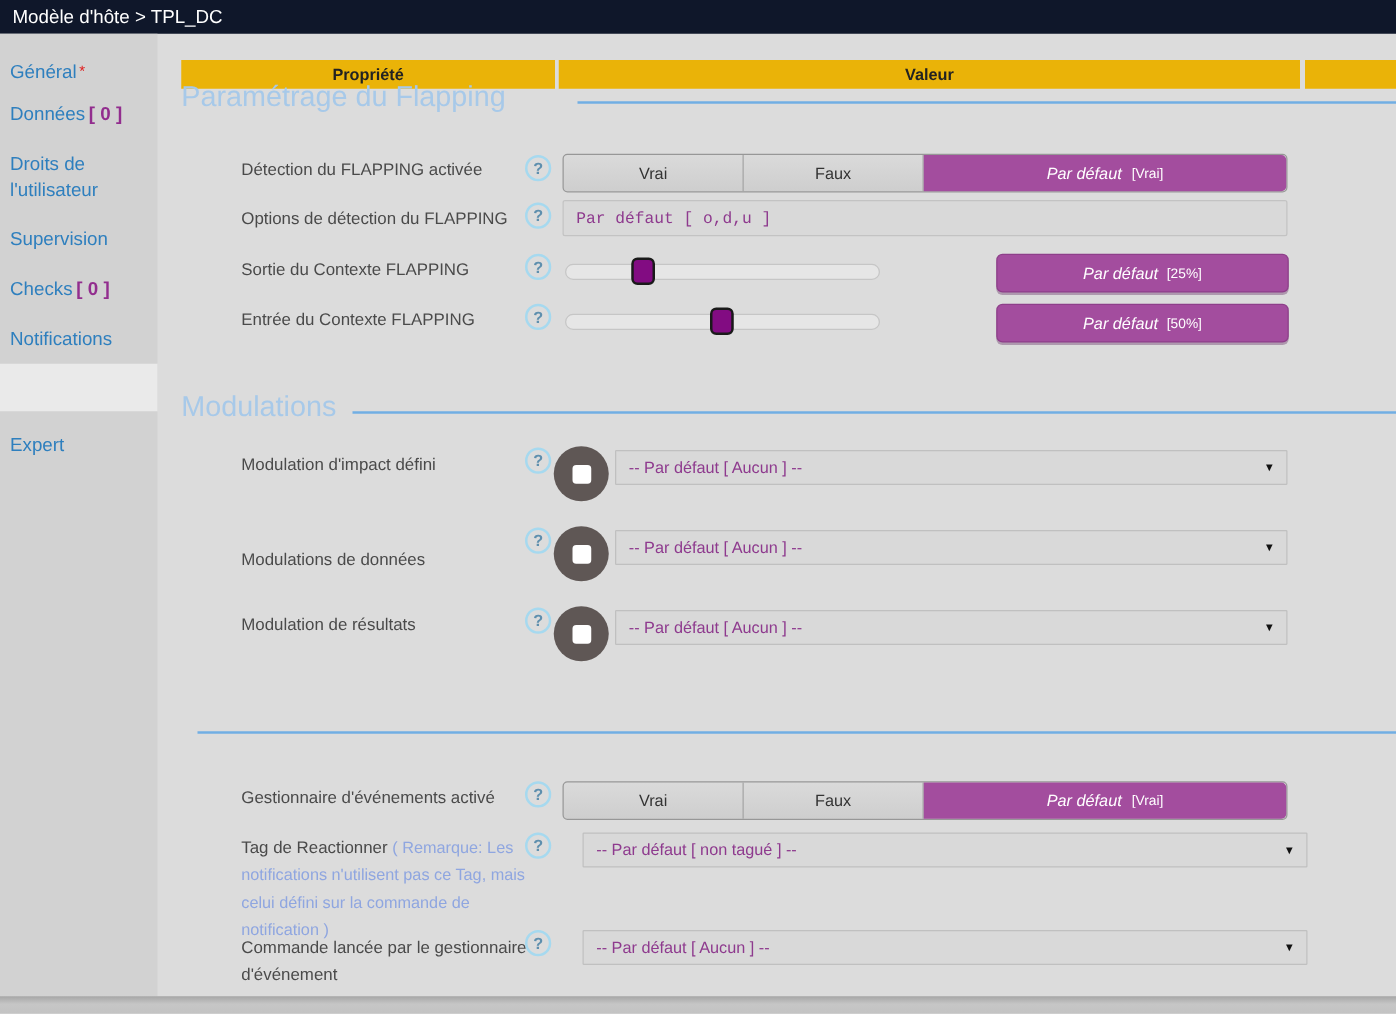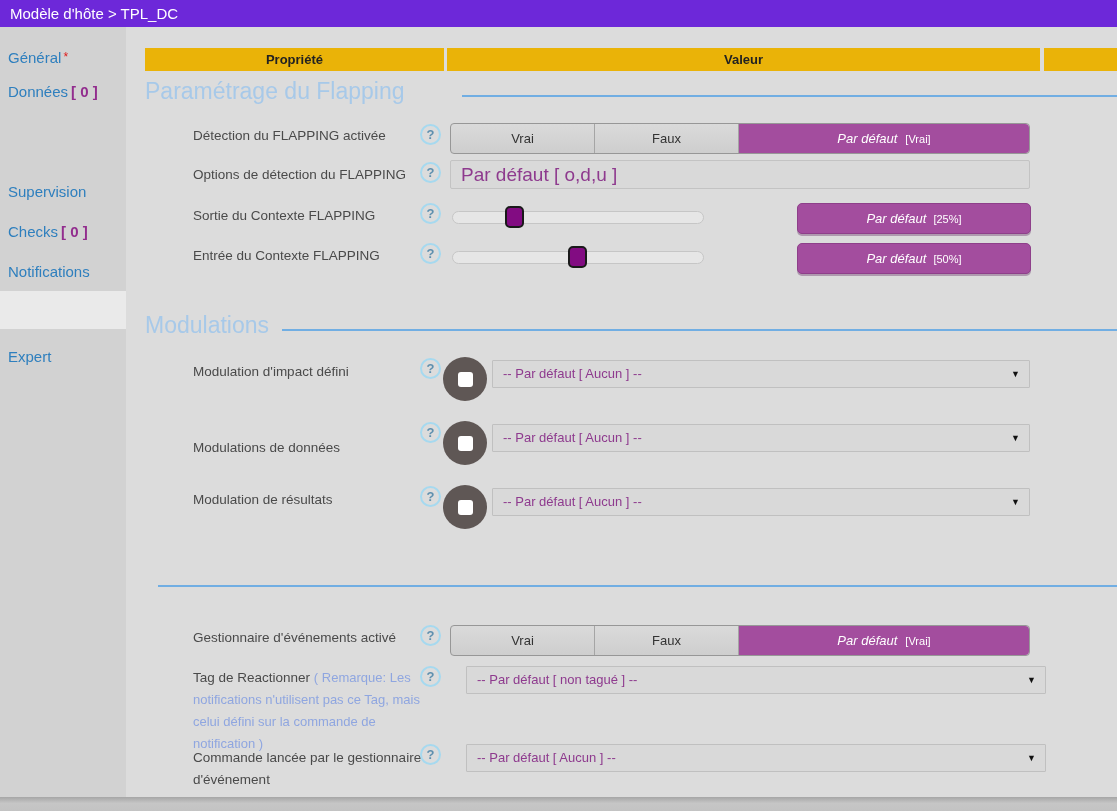--- a/index.html
+++ b/index.html
@@ -6,21 +6,21 @@
   html,body { width:1117px; height:811px; }
   body {
     position:relative;
     background:#dcdcdc;
     font-family:"Liberation Sans", sans-serif;
     overflow:hidden;
   }
   
   .topbar {
     position:absolute; top:0; left:0; width:1117px; height:27px;
-    background:#6d28d9; color:#fff;
+    background:#0f172a; color:#fff;
     font-size:15px; line-height:27px; padding-left:10px;
   }
   
   .sidebar {
     position:absolute; top:27px; left:0; width:126px; height:770px;
     background:#d2d2d2;
   }
   .side-item {
     position:absolute; left:8px; width:118px;
     color:#2e7fbe; font-size:15px; line-height:21px; cursor:pointer;
@@ -52,21 +52,21 @@
   .th-prop { left:145px; width:299px; }
   .th-val  { left:447px; width:593px; }
   .th-extra{ left:1044px; width:73px; }
   
   .section-head {
     position:absolute; left:145px; width:972px;
     display:flex; align-items:center;
     color:#a7c9e9; font-size:23px; font-weight:normal;
   }
   .section-head .rule { flex:1; height:0; border-top:2px solid #71aee3; margin-left:13px; margin-top:8px; }
-  .sh-flapping { top:78px;gap:44px; }
+  .sh-flapping { top:64px;gap:44px; }
   .sh-modulations { top:312px; }
   .sh-events { top:577px; }
   
   .row-label {
     position:absolute; left:193px; width:238px;
     color:#4a4a4a; font-size:13.5px; line-height:22px;
   }
   .row-label .note { color:#8fa6e0; font-size:13px; }
   .help {
     position:absolute; left:420px; width:21px; height:21px;
@@ -89,22 +89,22 @@
     flex:1; border-right:none; border-radius:0 4px 4px 0;
     background:#a34d9e; color:#fff; cursor:pointer;
     display:flex; align-items:center; justify-content:center;
   }
   .triseg-default .dl { font-style:italic; font-size:13px; }
   .triseg-default .dv { font-size:11px; margin-left:8px; }
   
   .text-input {
     position:absolute; left:450px; width:580px; height:29px;
     background:#d9d9d9; border:1px solid #c3c3c3; border-radius:2px;
-    padding-left:10px; font-size:19px; color:#8e3a8e;
-    font-family:Liberation Sans, sans-serif;
+    padding-left:10px; font-size:13px; color:#8e3a8e;
+    font-family:Liberation Mono, monospace;
   }
   .text-input::placeholder { color:#8e3a8e; opacity:1; }
   
   .slider-track {
     position:absolute; left:452px; width:252px; height:13px;
     background:#e6e6e6; border:1px solid #c6c6c6; border-radius:8px; cursor:pointer;
   }
   .slider-handle {
     position:absolute; top:-6px; width:19px; height:22px;
     background:#820c82; border:2px solid #1a1a1a; border-radius:5px; cursor:grab;
@@ -147,20 +147,23 @@
 <div class="topbar">Modèle d'hôte &gt;  TPL_DC</div>
 
 <div class="sidebar">
   <div class="expert-bg"></div>
 
   <div class="side-item si-general">
     <span>Général</span><span class="req">*</span>
   </div>
   <div class="side-item si-donnees">
     <span>Données</span><span class="badge">[ 0 ]</span>
+  </div>
+  <div class="side-item si-droits">
+    <span>Droits de l'utilisateur</span>
   </div>
   <div class="side-item si-supervision">
     <span>Supervision</span>
   </div>
   <div class="side-item si-checks">
     <span>Checks</span><span class="badge">[ 0 ]</span>
   </div>
   <div class="side-item si-notifications">
     <span>Notifications</span>
   </div>

